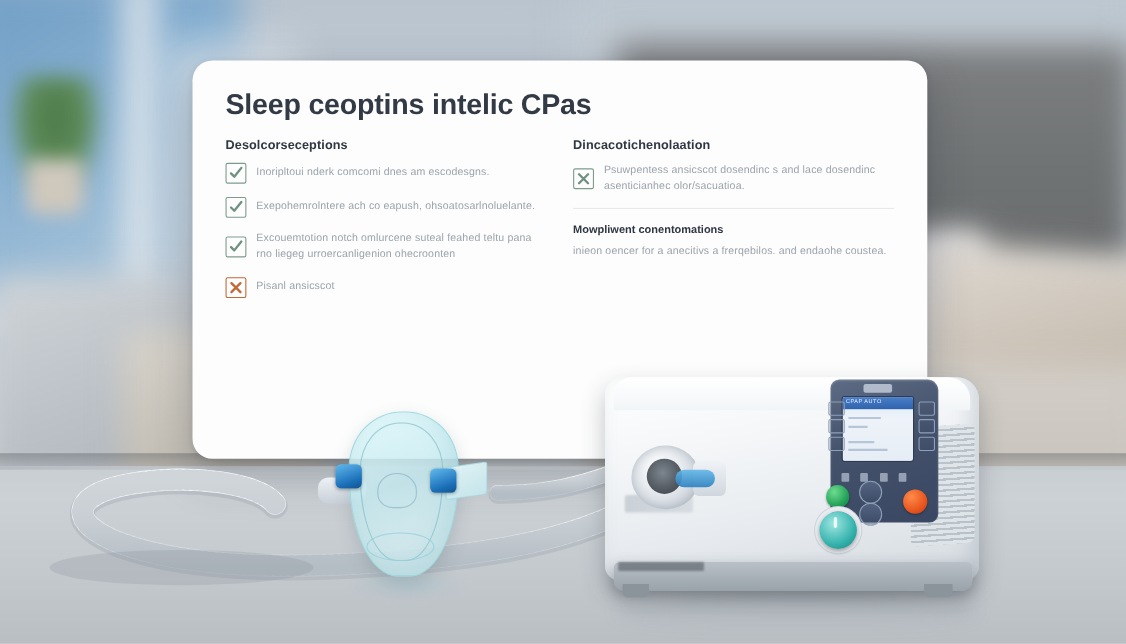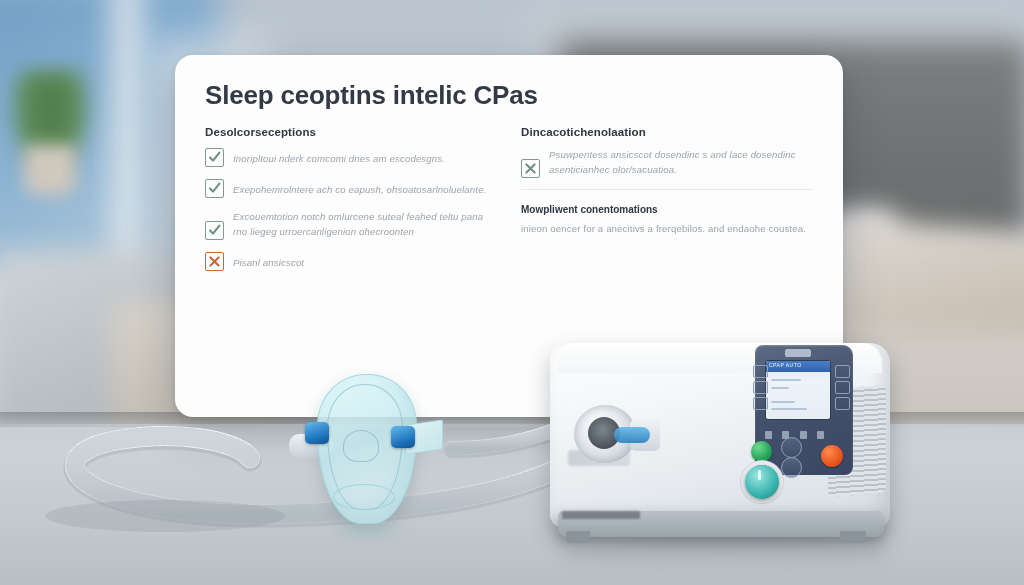--- a/index.html
+++ b/index.html
@@ -101,21 +101,21 @@
   .card-inner{padding:26px 30px 20px 30px;}
   .card-title{
     font-size:26px;font-weight:bold;color:#323a45;letter-spacing:-.2px;
     margin:0 0 16px 0;line-height:1.1;
   }
   .cols{display:flex;gap:24px;}
   .col{flex:1;min-width:0;}
   .col-head{
     font-size:11.5px;font-weight:bold;color:#2f3742;margin:0 0 9px 0;letter-spacing:.1px;
   }
-  .item{display:flex;gap:9px;margin-bottom:11px;align-items:flex-end;font-style:italic;}
+  .item{display:flex;gap:9px;margin-bottom:11px;align-items:center;}
   .box{
     width:17px;height:17px;flex:0 0 17px;border:1.6px solid #7e9b8c;border-radius:2px;
     display:flex;align-items:center;justify-content:center;margin-top:1px;
     background:#fdfdfd;
   }
   .box svg{display:block;}
   .box.x{border-color:#7e9b8c;}
   .box.xr{border-color:#c06a3a;}
   .item-text{
     font-size:9.6px;line-height:1.62;color:#9aa3ab;flex:1;min-width:0;

